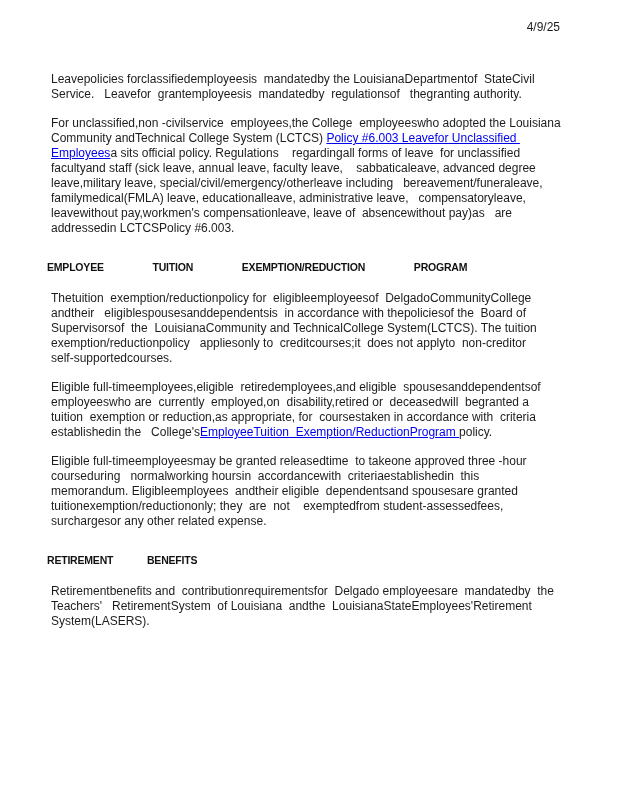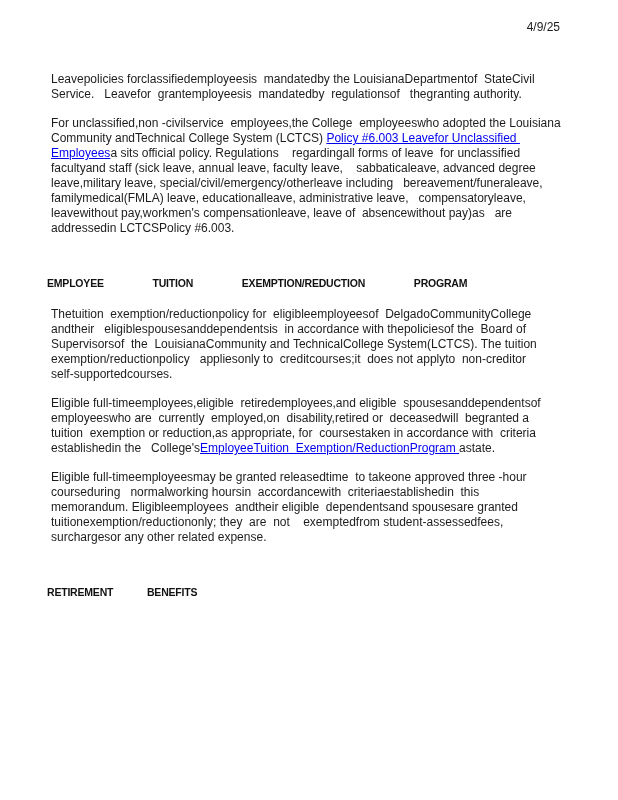--- a/index.html
+++ b/index.html
@@ -30,21 +30,21 @@
   }
   .content p.body-text {
     margin: 0 0 14px 4px;
     white-space: pre;
   }
   .section-heading {
     font-size: 10.5px;
     font-weight: bold;
     letter-spacing: -0.2px;
     line-height: 15px;
-    margin: 40px 0 16px 0;
+    margin: 24px 0 16px 0;
     white-space: pre;
     color: #111111;
   }
   .section-heading.wide-gap { word-spacing: 46px; }
   .section-heading.mid-gap  { word-spacing: 31px; }
   a.doc-link {
     color: #0000EE;
     text-decoration: underline;
     cursor: pointer;
   }
@@ -84,29 +84,32 @@
 
     <p class="body-text">Thetuition  exemption/reductionpolicy for  eligibleemployeesof  DelgadoCommunityCollege
 andtheir   eligiblespousesanddependentsis  in accordance with thepoliciesof the  Board of
 Supervisorsof  the  LouisianaCommunity and TechnicalCollege System(LCTCS). The tuition
 exemption/reductionpolicy   appliesonly to  creditcourses;it  does not applyto  non-creditor
 self-supportedcourses.</p>
 
     <p class="body-text"><span>Eligible full-timeemployees,eligible  retiredemployees,and eligible  spousesanddependentsof
 employeeswho are  currently  employed,on  disability,retired or  deceasedwill  begranted a
 tuition  exemption or reduction,as appropriate, for  coursestaken in accordance with  criteria
-establishedin the   College's</span><a class="doc-link" href="#" style="color: rgb(0, 0, 238);">EmployeeTuition  Exemption/ReductionProgram </a><span>astate.</span></p>
+establishedin the   College's</span><a class="doc-link" href="#" style="color: rgb(0, 0, 238);">EmployeeTuition  Exemption/ReductionProgram </a><span>policy.</span></p>
 
     <p class="body-text">Eligible full-timeemployeesmay be granted releasedtime  to takeone approved three -hour
 courseduring   normalworking hoursin  accordancewith  criteriaestablishedin  this
 memorandum. Eligibleemployees  andtheir eligible  dependentsand spousesare granted
 tuitionexemption/reductiononly; they  are  not    exemptedfrom student-assessedfees,
 surchargesor any other related expense.</p>
 
     <h2 class="section-heading mid-gap">RETIREMENT BENEFITS</h2>
 
+    <p class="body-text">Retirementbenefits and  contributionrequirementsfor  Delgado employeesare  mandatedby  the
+Teachers'   RetirementSystem  of Louisiana  andthe  LouisianaStateEmployees'Retirement
+System(LASERS).</p>
 
 
   </div>
 
   <div class="page-footer">Section 3- page 2</div>
 
 </div>
 
 </body></html>

